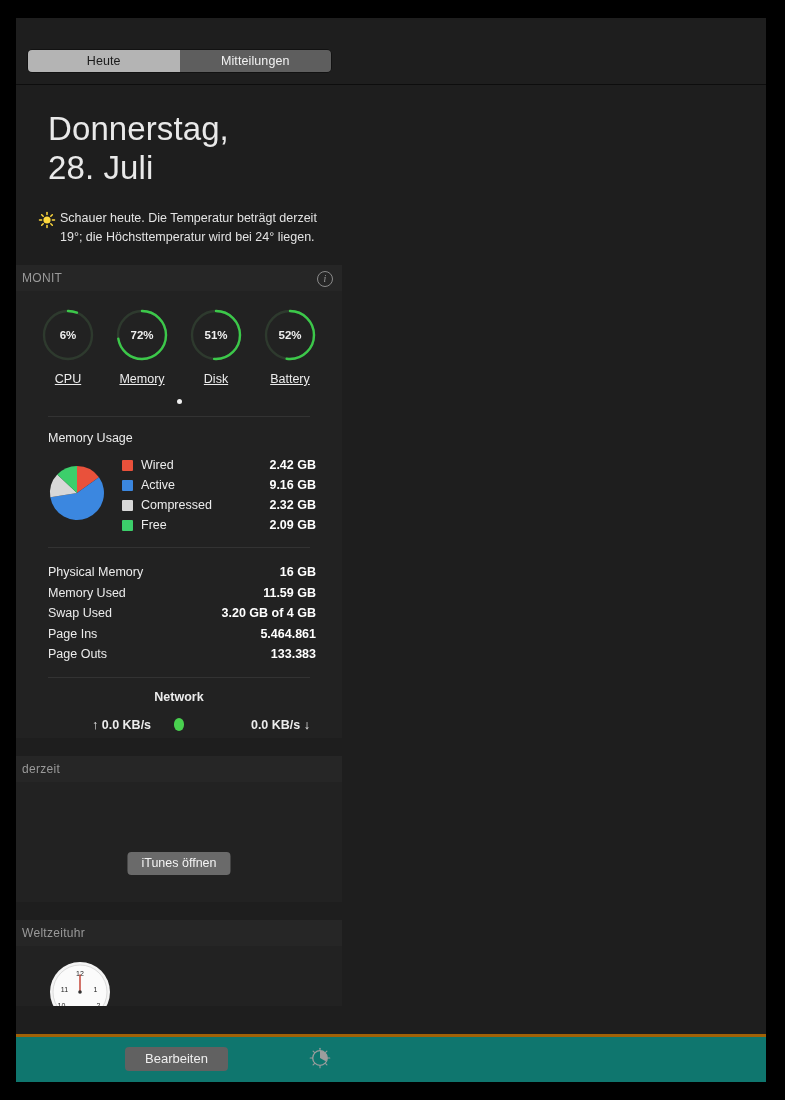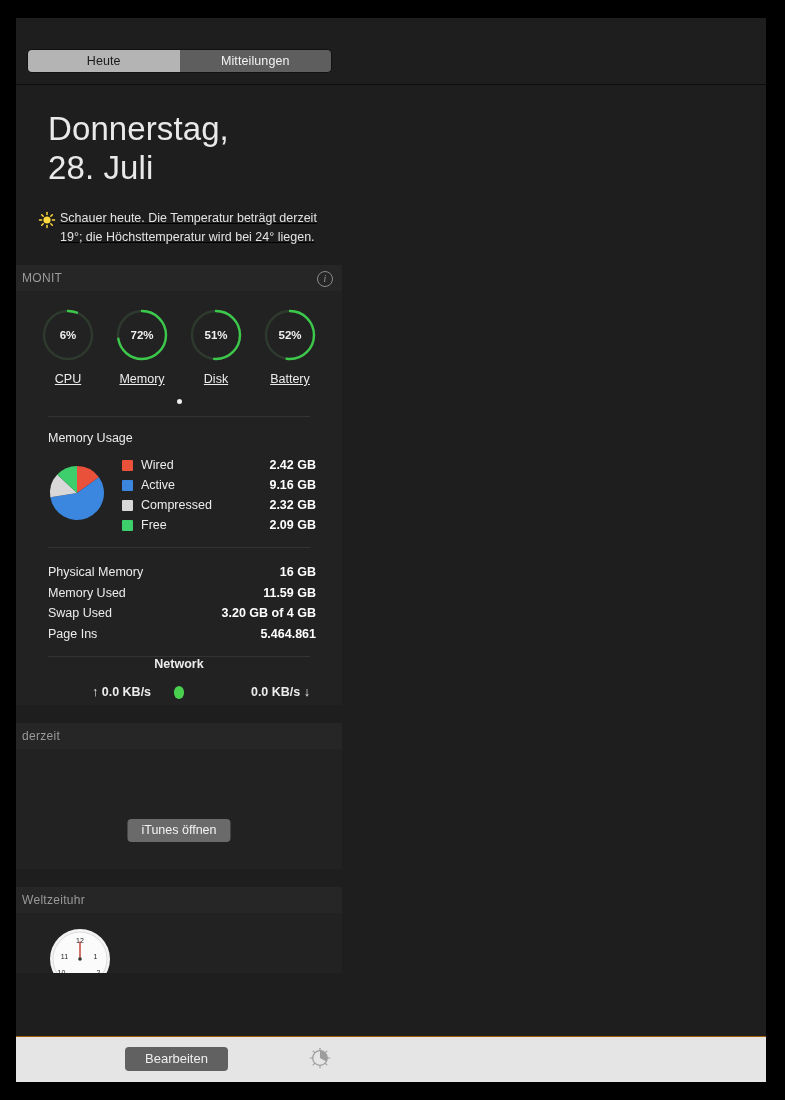--- a/index.html
+++ b/index.html
@@ -92,21 +92,20 @@
     line-height: 39px;
     letter-spacing: 0.1px;
     white-space: pre;
   }
 
   
   #weather-row {
     display: flex;
     margin: 22px 0 12px 20px;
     width: 300px;
-    text-decoration: underline;
   }
   #sun-icon {
     width: 22px;
     min-width: 22px;
     height: 18px;
     margin-top: 2px;
     position: relative;
   }
   #weather-text {
     font-size: 12.5px;
@@ -273,21 +272,21 @@
     color: #ffffff;
     font-weight: 600;
   }
 
   
   #net-title {
     text-align: center;
     font-size: 12.5px;
     font-weight: 600;
     color: #ececec;
-    margin-top: 0;
+    margin-top: 12px;
   }
   #net-row {
     display: flex;
     align-items: center;
     justify-content: space-between;
     margin: 12px 32px 0 32px;
     height: 18px;
   }
   .net-side {
     font-size: 12.5px;
@@ -341,22 +340,22 @@
     top: 14px;
   }
 
   
   #toolbar {
     position: absolute;
     left: 0;
     right: 0;
     bottom: 0;
     height: 45px;
-    background: #e5e5e5;
-    border-top: 1px solid #a16207;
+    background: #0f766e;
+    border-top: 3px solid #a16207;
     text-decoration: underline;
   }
   #edit-btn {
     position: absolute;
     left: 109px;
     top: 10px;
     background: #616161;
     color: #efefef;
     font-size: 13px;
     padding: 4px 20px 5px 20px;
@@ -523,20 +522,24 @@
             <span class="stat-key">Memory Used</span>
             <span class="stat-val">11.59 GB</span>
           </div>
           <div class="stat-row">
             <span class="stat-key">Swap Used</span>
             <span class="stat-val">3.20 GB of 4 GB</span>
           </div>
           <div class="stat-row">
             <span class="stat-key">Page Ins</span>
             <span class="stat-val">5.464.861</span>
+          </div>
+          <div class="stat-row">
+            <span class="stat-key">Page Outs</span>
+            <span class="stat-val">133.383</span>
           </div>
         </div>
 
         <div class="divider"></div>
 
         <div id="net-title">Network</div>
         <div id="net-row">
           <span class="net-side net-left">↑ 0.0 KB/s</span>
           <span id="net-dot"></span>
           <span class="net-side net-right">0.0 KB/s ↓</span>

